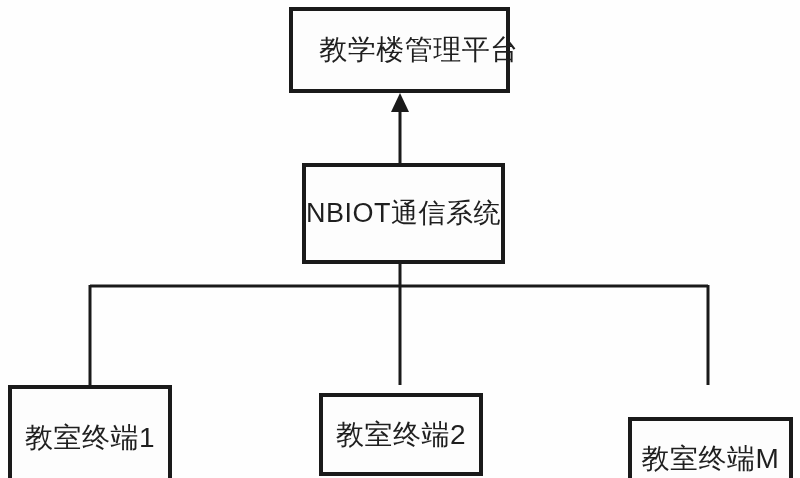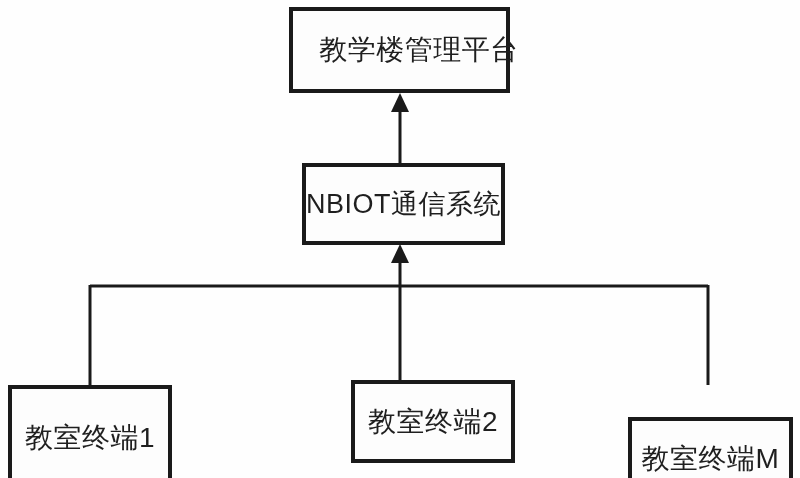--- a/index.html
+++ b/index.html
@@ -32,24 +32,24 @@
     justify-content: center;
     color: #1f1f1f;
   }
   .node .label {
     font-size: 28px;
     letter-spacing: 0.5px;
     white-space: nowrap;
     line-height: 1;
   }
   .node-platform { left: 289px; top: 7px;   width: 221px; height: 86px; padding-left: 39px; }
-  .node-nbiot    { left: 302px; top: 163px; width: 203px; height: 82px; }
+  .node-nbiot    { left: 302px; top: 163px; width: 203px; height: 101px; }
   .node-nbiot .label { font-size: 27px; }
   .node-t1       { left: 8px;   top: 385px; width: 164px; height: 106px; }
-  .node-t2       { left: 319px; top: 380px; width: 164px; height: 83px; margin-left: 32px; }
+  .node-t2       { left: 319px; top: 393px; width: 164px; height: 83px; }
   .node-tm       { left: 628px; top: 385px; width: 165px; height: 83px; margin-top: 32px; }
 </style>
 </head>
 <body>
 
 <div class="canvas">
 
   <svg class="connector-layer" width="800" height="478" viewBox="0 0 800 478" xmlns="http://www.w3.org/2000/svg" aria-hidden="true">
 
     <line x1="400" y1="163" x2="400" y2="107" stroke="#1a1a1a" stroke-width="3"></line>

